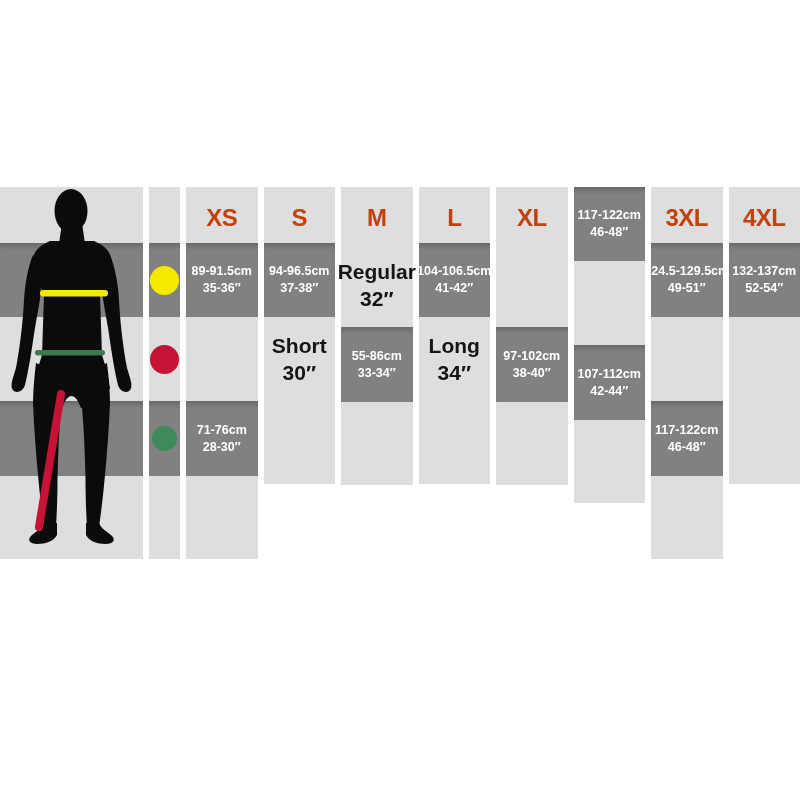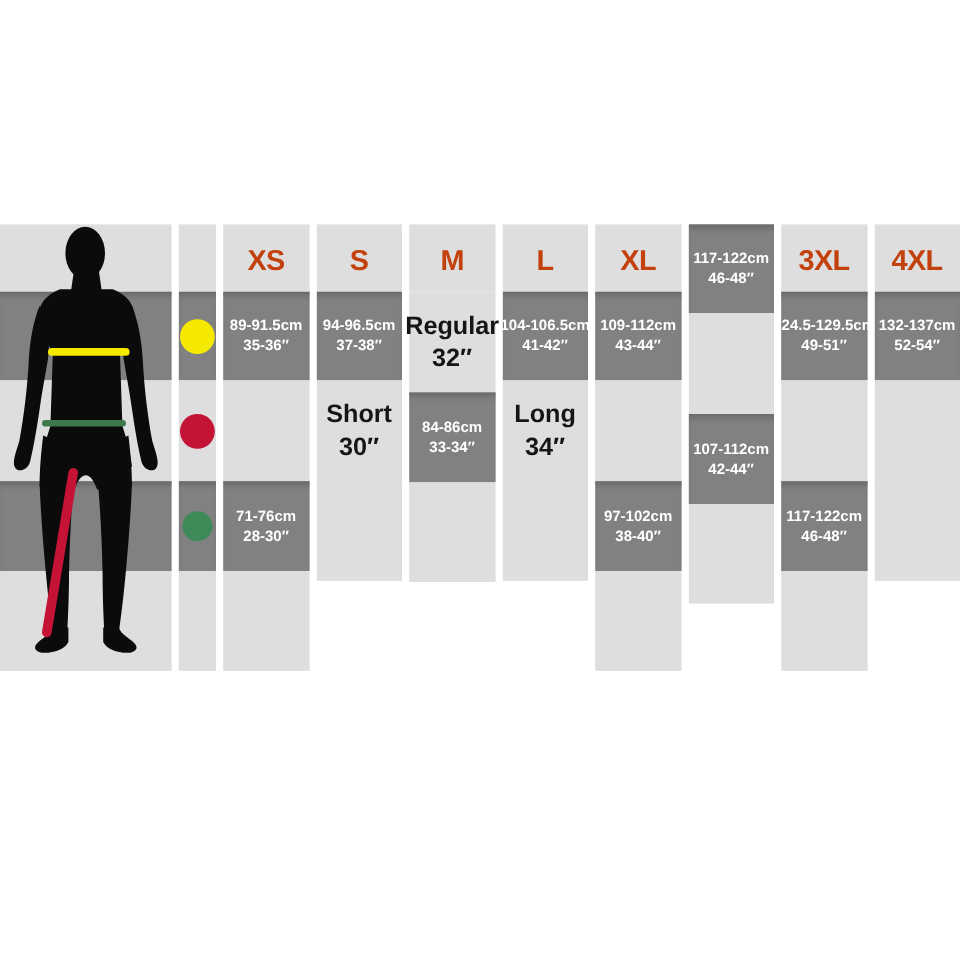--- a/index.html
+++ b/index.html
@@ -121,21 +121,21 @@
       </div>
       <div class="col col-size">
         <div class="seg light h0">
           <span class="size-label">M</span>
         </div>
         <div class="seg light h2">
           <span class="cell-line-lg">Regular</span>
           <span class="cell-line-lg">32″</span>
         </div>
         <div class="seg dark h3">
-          <span class="cell-line-sm">84-86cm</span>
+          <span class="cell-line-sm">55-86cm</span>
           <span class="cell-line-sm">33-34″</span>
         </div>
         <div class="seg light h4"></div>
       </div>
       <div class="col col-size">
         <div class="seg light h0">
           <span class="size-label">L</span>
         </div>
         <div class="seg dark h1">
           <span class="cell-line-sm">104-106.5cm</span>
@@ -144,24 +144,20 @@
         <div class="seg light h2">
           <span class="cell-line-lg">Long</span>
           <span class="cell-line-lg">34″</span>
         </div>
         <div class="seg light h4"></div>
       </div>
       <div class="col col-size">
         <div class="seg light h0">
           <span class="size-label">XL</span>
         </div>
-        <div class="seg dark h1">
-          <span class="cell-line-sm">109-112cm</span>
-          <span class="cell-line-sm">43-44″</span>
-        </div>
         <div class="seg light h2">
           <span class="cell-line-lg"></span>
           <span class="cell-line-lg"></span>
         </div>
         <div class="seg dark h3">
           <span class="cell-line-sm">97-102cm</span>
           <span class="cell-line-sm">38-40″</span>
         </div>
         <div class="seg light h4"></div>
       </div>

